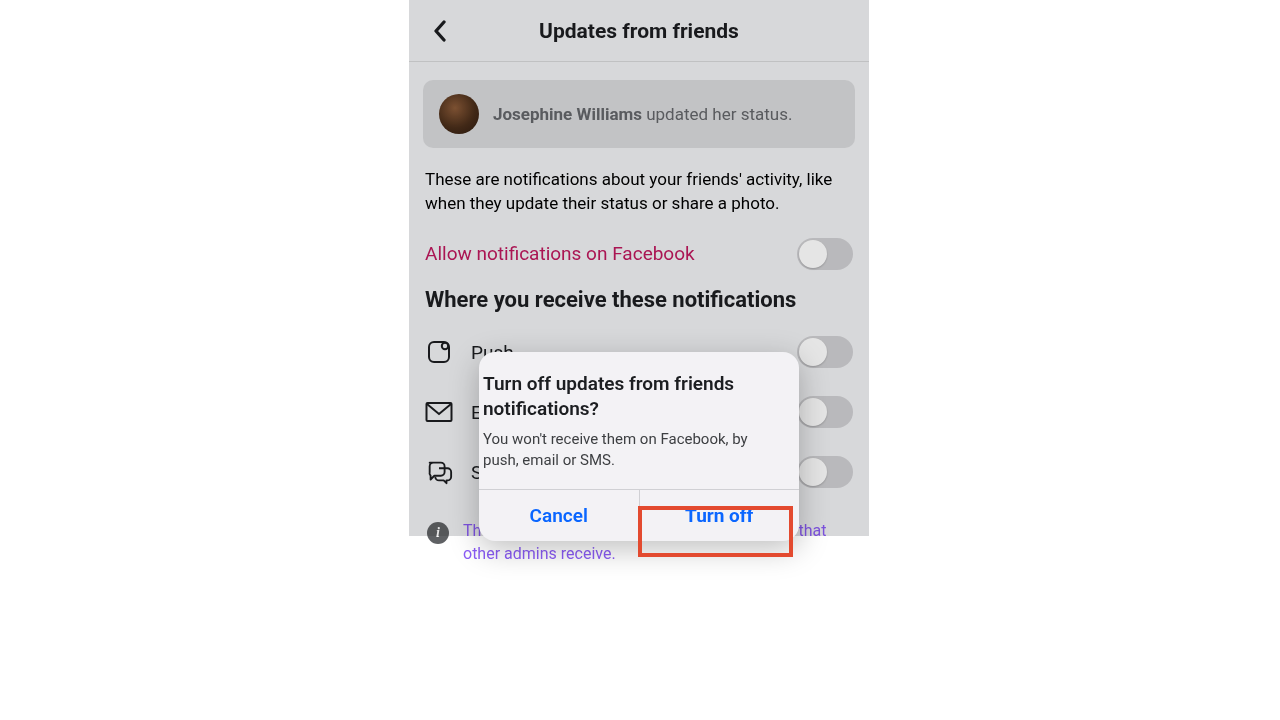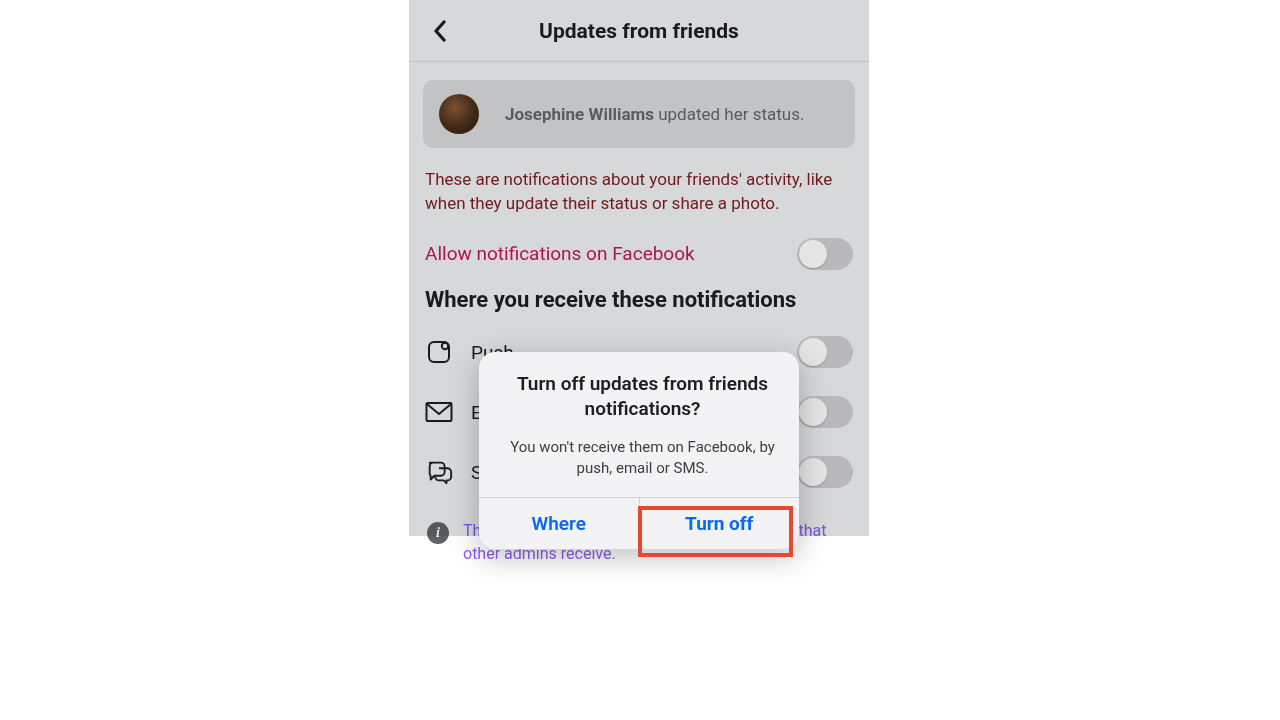--- a/index.html
+++ b/index.html
@@ -55,41 +55,41 @@
     }
     .content {
       padding: 18px 14px 0 14px;
     }
     .example-card {
       background: #d9dadc;
       border-radius: 10px;
       padding: 14px 16px;
       display: flex;
       align-items: center;
-      gap: 26px;
+      gap: 14px;
     }
     .avatar {
       width: 40px;
       height: 40px;
       border-radius: 50%;
       background: radial-gradient(circle at 40% 35%, #8a5a38 0%, #4a2e1a 55%, #2b1a10 100%);
       flex-shrink: 0;
     }
     .example-text {
       font-size: 17px;
       color: #64666a;
       line-height: 1.35;
     }
     .example-text .name {
       font-weight: 700;
     }
     .description {
       margin-top: 20px;
       font-size: 17px;
-      color: #7f1d1d;
+      color: #000000;
       line-height: 1.4;
       padding: 0 2px;
     }
     .toggle-row {
       margin-top: 22px;
       display: flex;
       align-items: center;
       justify-content: space-between;
       padding: 0 2px;
     }
@@ -185,31 +185,30 @@
       left: 50%;
       top: 352px;
       transform: translateX(-50%);
       width: 320px;
       background: #f3f2f5;
       border-radius: 16px;
       box-shadow: 0 8px 30px rgba(0,0,0,0.25);
       overflow: hidden;
     }
     .modal-body {
-      padding: 20px 18px 18px 25px;
-      text-align: center;
+      padding: 20px 18px 18px 4px;
     }
     .modal-title {
       font-size: 19px;
       font-weight: 600;
       color: #1c1e21;
       line-height: 1.3;
     }
     .modal-desc {
-      margin-top: 16px;
+      margin-top: 8px;
       font-size: 15px;
       color: #3d3f42;
       line-height: 1.4;
     }
     .modal-actions {
       display: flex;
       border-top: 1px solid #d0d0d4;
     }
     .modal-btn {
       flex: 1;
@@ -314,20 +313,20 @@
   </div>
 
   <div class="overlay-dim"></div>
 
   <div class="modal">
     <div class="modal-body">
       <div class="modal-title">Turn off updates from friends notifications?</div>
       <div class="modal-desc">You won't receive them on Facebook, by push, email or SMS.</div>
     </div>
     <div class="modal-actions">
-      <div class="modal-btn cancel">Where</div>
+      <div class="modal-btn cancel">Cancel</div>
       <div class="modal-btn">Turn off</div>
     </div>
   </div>
 
   <div class="highlight-box" style="left:229px; top:506px; width:155px; height:51px;"></div>
 
 </div>
 
 </body></html>

